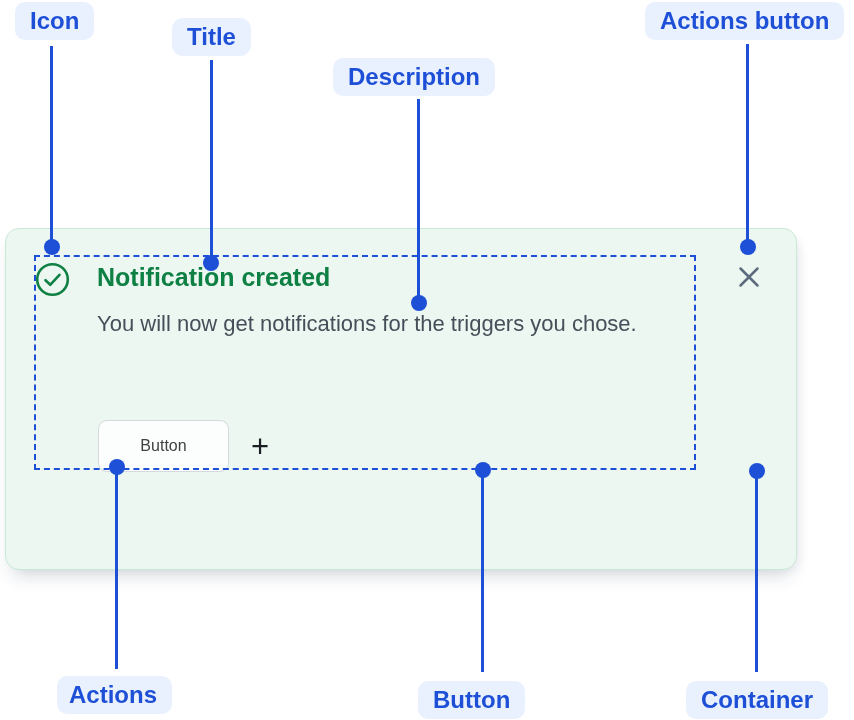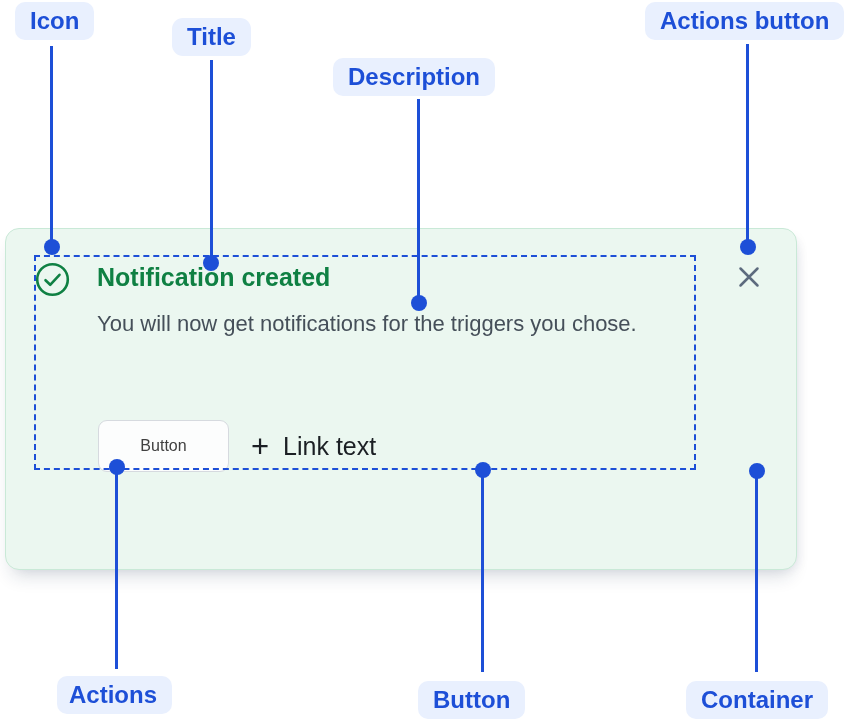--- a/index.html
+++ b/index.html
@@ -168,21 +168,20 @@
   </span>
 
   <div class="flag-title">Notification created</div>
 
   <div class="flag-description">You will now get notifications for the triggers you chose.</div>
 
   <div class="flag-actions">
     <button class="flag-button">Button</button>
     <a class="flag-link">
       <span class="plus-glyph">+</span>
-      <span class="link-label">Link text</span>
     </a>
   </div>
 
   <button class="flag-dismiss-btn">
     <span>
       <svg width="26" height="26" viewBox="0 0 26 26">
         <path d="M4.5 4.5 L21.5 21.5 M21.5 4.5 L4.5 21.5" stroke="var(--dismiss-gray)" stroke-width="2.5" stroke-linecap="round"></path>
       </svg>
     </span>
   </button>

